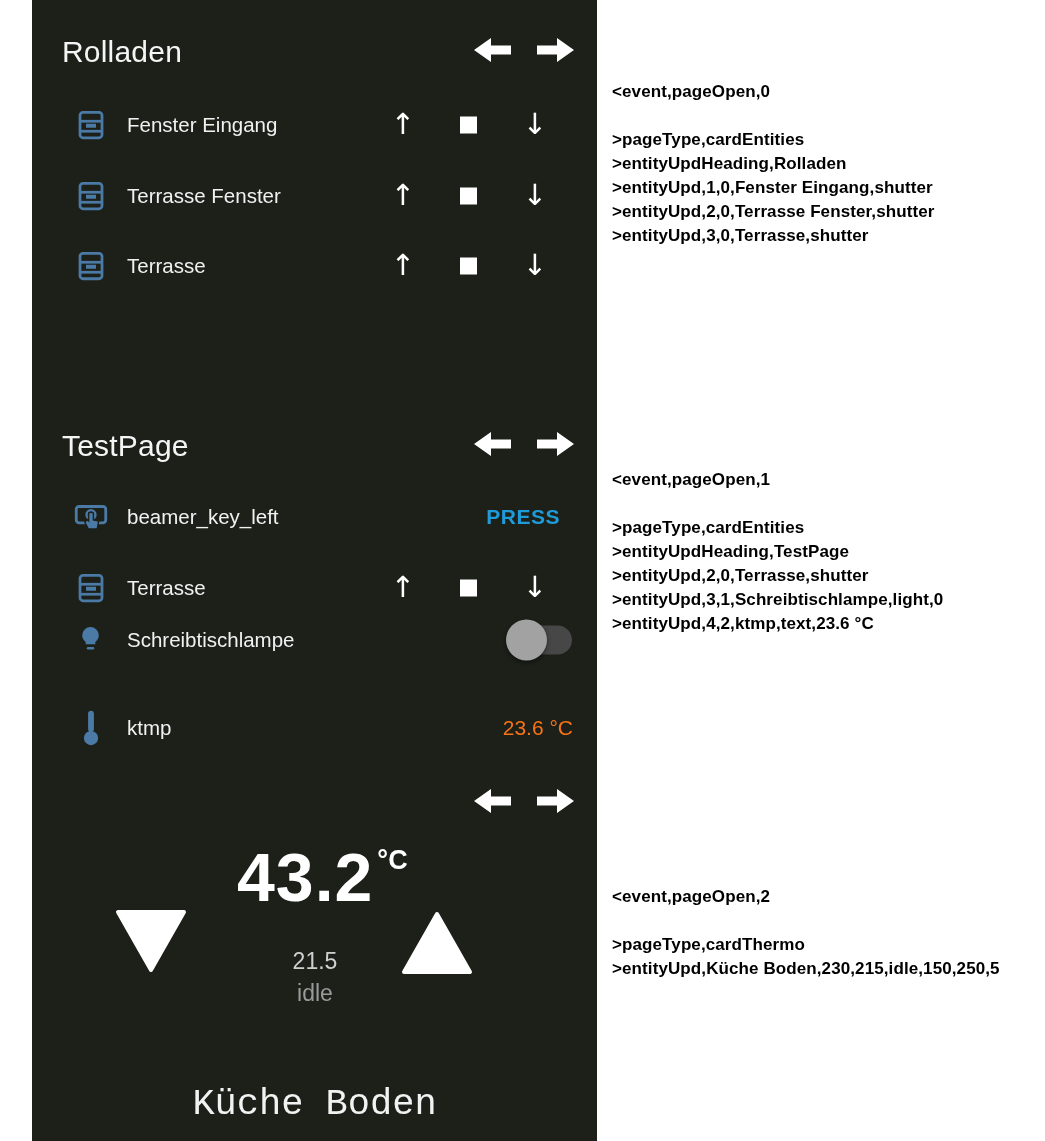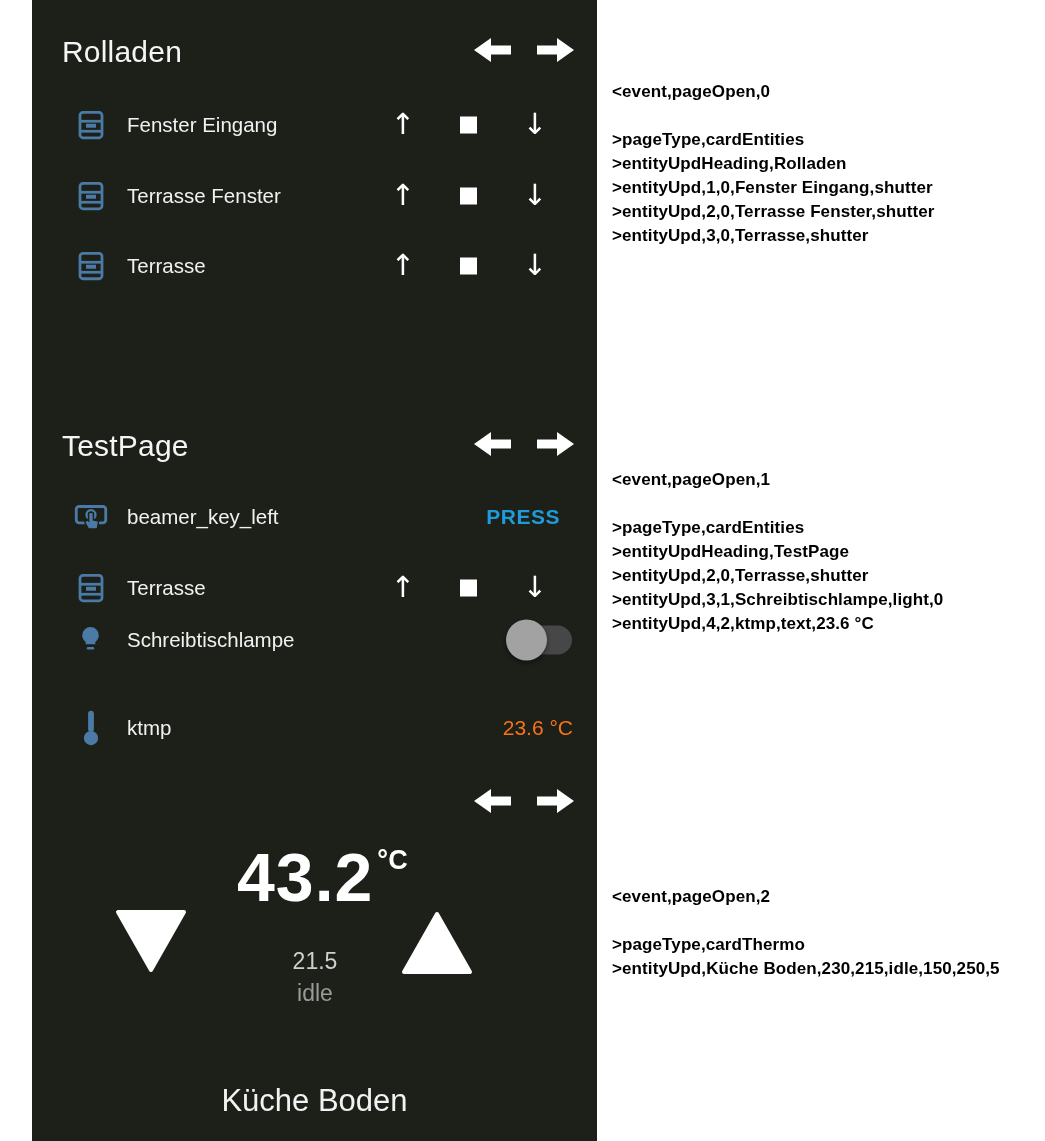--- a/index.html
+++ b/index.html
@@ -63,21 +63,21 @@
   .thermo-setpoint {
     position:absolute; left:183px; top:948px; width:200px; text-align:center;
     font-size:23px; color:#cfcfcf;
   }
   .thermo-state {
     position:absolute; left:183px; top:980px; width:200px; text-align:center;
     font-size:23px; color:#9a9a9a;
   }
   .thermo-name {
     position:absolute; left:0; top:1083px; width:565px; text-align:center;
-    font-size:31px; color:#f2f2f2;
+    font-size:37px; color:#f2f2f2;font-family:Liberation Mono, monospace;
   }
   .annotation {
     position:absolute; left:612px; width:430px; color:#000000;
     font-size:17px; font-weight:700; line-height:24px; letter-spacing:0.1px;
     white-space:nowrap;
   }
   .ann-event { margin-bottom:24px; }
 </style>
 </head>
 <body>

